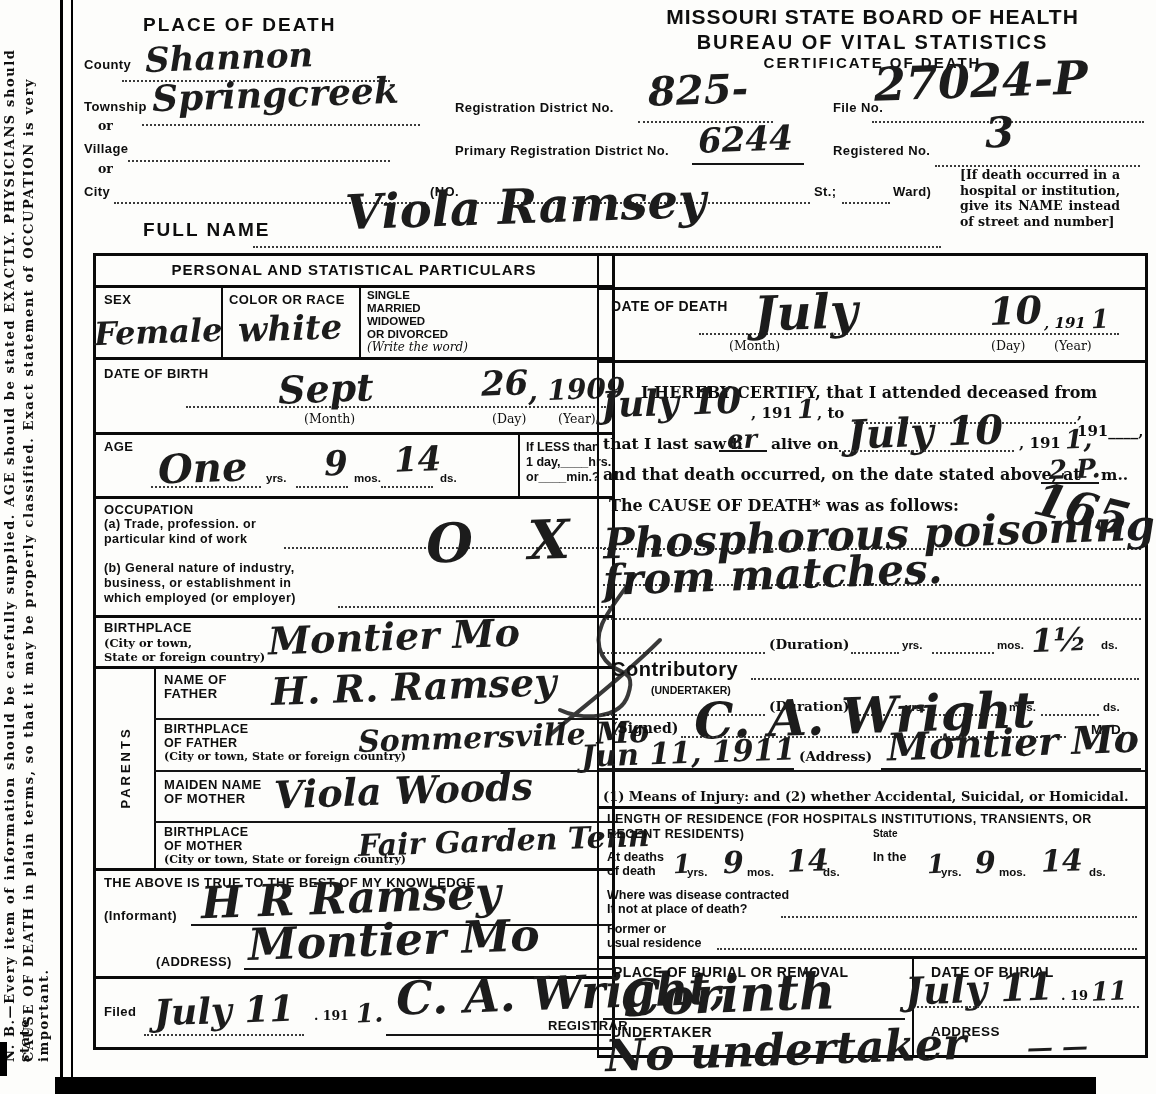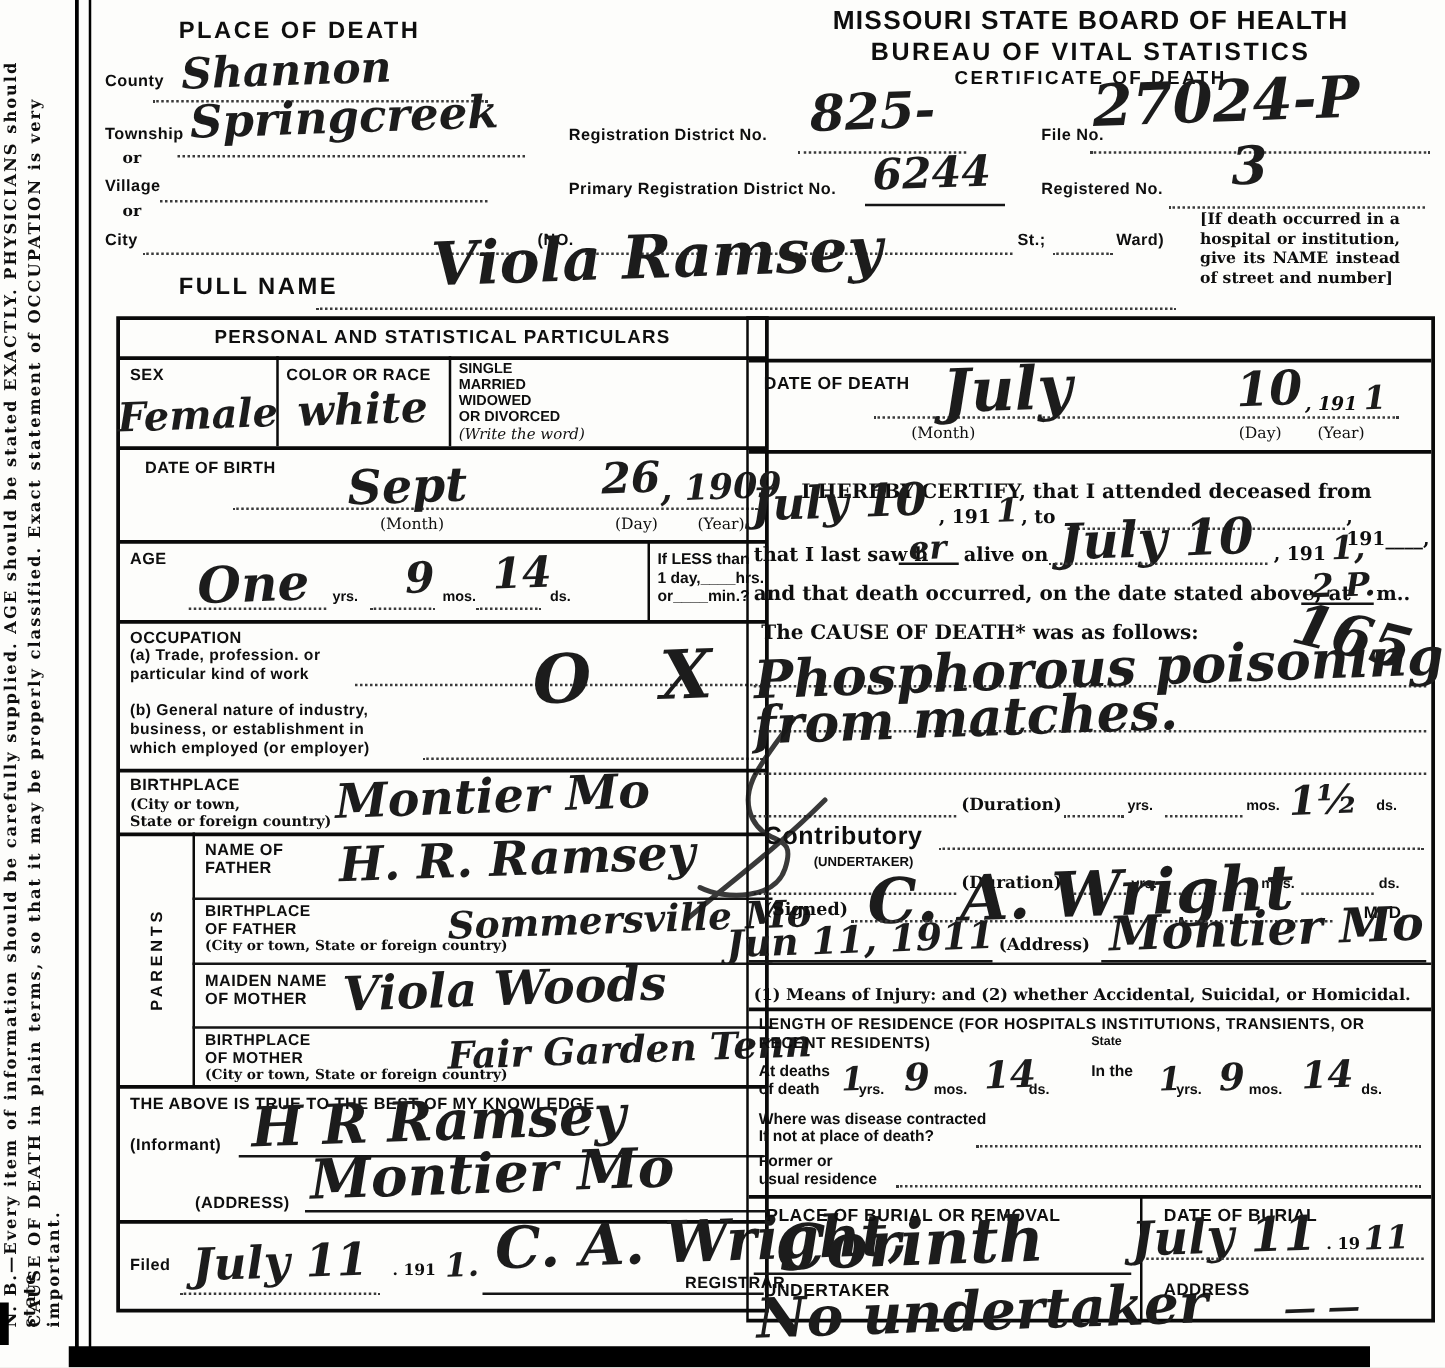--- a/index.html
+++ b/index.html
@@ -98,21 +98,21 @@
     <span class="abs hw hw-md" style="left:-2px;top:60px;">Female</span>
     <span class="abs lbl" style="left:133px;top:36px;">COLOR OR RACE</span>
     <span class="abs hw hw-md" style="left:142px;top:55px;font-size:34px;">white</span>
     <span class="abs lbl-sm" style="left:271px;top:33px;">SINGLE</span>
     <span class="abs lbl-sm" style="left:271px;top:46px;">MARRIED</span>
     <span class="abs lbl-sm" style="left:271px;top:59px;">WIDOWED</span>
     <span class="abs lbl-sm" style="left:271px;top:72px;">OR DIVORCED</span>
     <span class="abs cap" style="left:271px;top:84px;font-style:italic;font-size:12px;">(Write the word)</span>
     <div class="hb" style="left:0;top:101px;width:100%;"></div>
 
-    <span class="abs lbl" style="left:20px;top:110px;">DATE OF BIRTH</span>
+    <span class="abs lbl" style="left:8px;top:110px;">DATE OF BIRTH</span>
     <div class="dl" style="left:90px;top:150px;width:420px;"></div>
     <span class="abs hw" style="left:182px;top:114px;font-size:38px;">Sept</span>
     <span class="abs cap" style="left:208px;top:155px;">(Month)</span>
     <span class="abs hw" style="left:385px;top:110px;font-size:34px;">26</span>
     <span class="abs cap" style="left:396px;top:155px;">(Day)</span>
     <span class="abs hw hw-sm" style="left:432px;top:120px;font-size:28px;">, 1909</span>
     <span class="abs cap" style="left:462px;top:155px;">(Year)</span>
     <div class="hb" style="left:0;top:176px;width:100%;"></div>
 
     <span class="abs lbl" style="left:8px;top:183px;">AGE</span>

